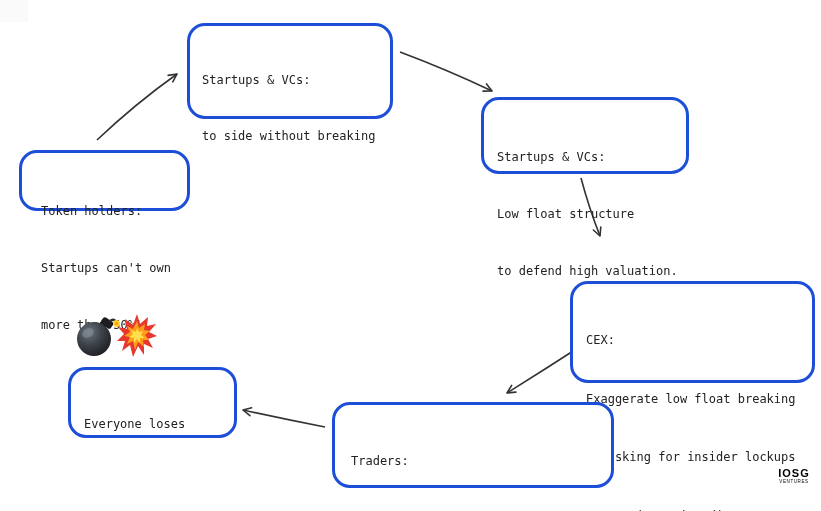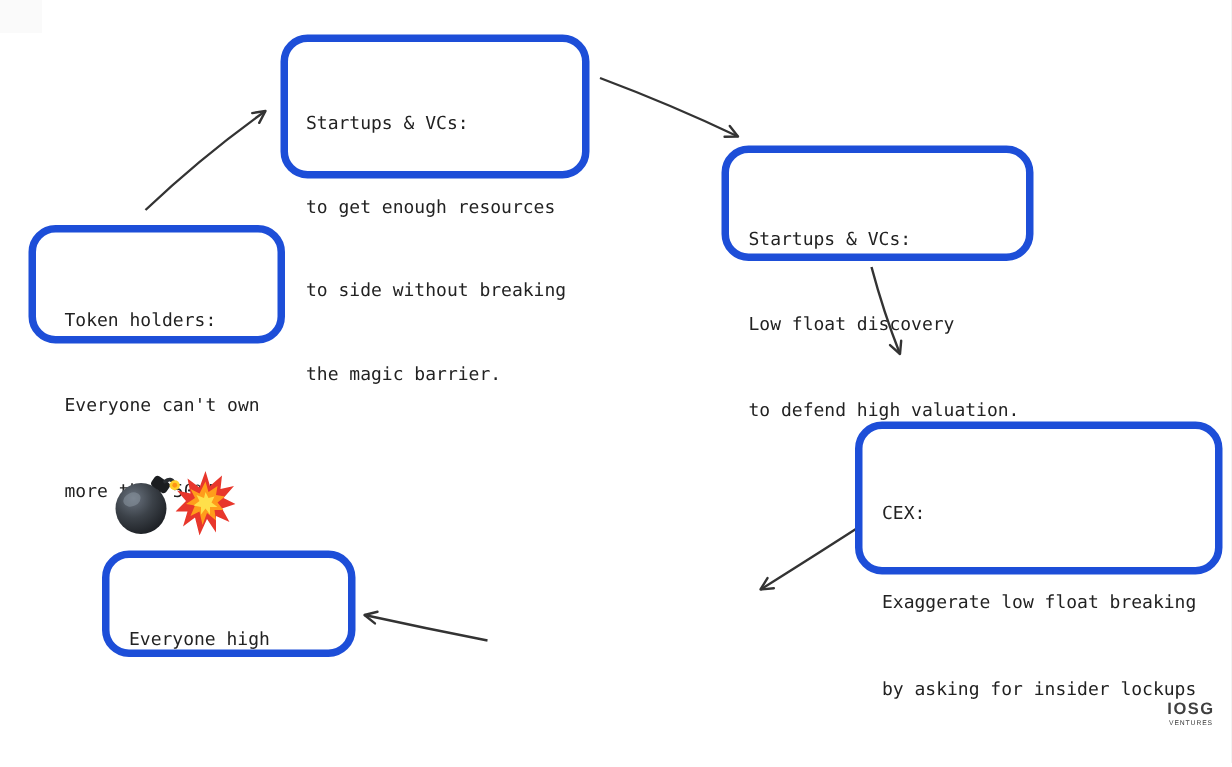--- a/index.html
+++ b/index.html
@@ -24,46 +24,46 @@
   }
   .arrows-layer {
     position: absolute;
     left: 0; top: 0;
     width: 821px; height: 511px;
     pointer-events: none;
   }
   .node {
     position: absolute;
     box-sizing: border-box;
-    border: 5px solid #1d4ed8;
+    border: 3px solid #1d4ed8;
     border-radius: 18px;
     background: #ffffff;
     font-size: 12px;
     line-height: 19px;
     white-space: pre;
   }
   .node .node-line { white-space: pre; }
   .n-startups-raise   { left:187px; top:23px;  width:206px; height:96px; padding:8px 10px 0 12px;  line-height:18.5px; }
   .n-startups-lowfloat{ left:481px; top:97px;  width:208px; height:77px; padding:10px 10px 0 13px; }
-  .n-token-holders    { left:19px;  top:150px; width:171px; height:79px; padding:11px 8px 0 19px; }
+  .n-token-holders    { left:19px;  top:150px; width:171px; height:61px; padding:11px 8px 0 19px; }
   .n-cex              { left:570px; top:247px; width:245px; height:102px; padding:8px 8px 0 13px;   line-height:19.5px;margin-top:34px; }
   .n-traders          { left:332px; top:402px; width:282px; height:86px; padding:9px 8px 0 16px; }
   .n-everyone-loses   { left:68px;  top:367px; width:169px; height:71px; padding:7px 8px 0 13px; }
   .emoji {
     position: absolute;
   }
   .e-bomb      { left:74px;  top:312px; }
   .e-explosion { left:117px; top:314px; }
   .logo {
     position: absolute;
     left: 774px;
     top: 468px;
     width: 40px;
     text-align: center;
-    color: #404040;
+    color: #000000;
     font-family: "Liberation Sans", sans-serif;
   }
   .logo .logo-main {
     font-size: 11px;
     font-weight: bold;
     letter-spacing: 1px;
     line-height: 11px;
   }
   .logo .logo-sub {
     font-size: 4.5px;
@@ -86,47 +86,51 @@
     </defs>
     <path d="M97,140 Q135,104 177,74" fill="none" stroke="#333333" stroke-width="1.6" marker-end="url(#ah)"></path>
     <path d="M400,52 Q448,70 492,91" fill="none" stroke="#333333" stroke-width="1.6" marker-end="url(#ah)"></path>
     <path d="M581,178 Q589,208 600,236" fill="none" stroke="#333333" stroke-width="1.6" marker-end="url(#ah)"></path>
     <path d="M584,344 Q547,368 507,393" fill="none" stroke="#333333" stroke-width="1.6" marker-end="url(#ah)"></path>
     <path d="M325,427 Q284,419 243,410" fill="none" stroke="#333333" stroke-width="1.6" marker-end="url(#ah)"></path>
   </svg>
 
   <div class="node n-startups-raise">
     <div class="node-line">Startups &amp; VCs:</div>
-    <div class="node-line">to get enough resources</div>
     <div class="node-line">to side without breaking</div>
-    <div class="node-line">the magic barrier.</div>
   </div>
 
   <div class="node n-startups-lowfloat">
     <div class="node-line">Startups &amp; VCs:</div>
-    <div class="node-line">Low float discovery</div>
+    <div class="node-line">Low float structure</div>
     <div class="node-line">to defend high valuation.</div>
   </div>
 
   <div class="node n-token-holders">
     <div class="node-line">Token holders:</div>
-    <div class="node-line">Everyone can't own</div>
+    <div class="node-line">Startups can't own</div>
     <div class="node-line">more than 50%!</div>
   </div>
 
   <div class="node n-cex">
     <div class="node-line">CEX:</div>
     <div class="node-line">Exaggerate low float breaking</div>
     <div class="node-line">by asking for insider lockups</div>
     <div class="node-line">preventing price discovery.</div>
   </div>
 
+  <div class="node n-traders">
+    <div class="node-line">Traders:</div>
+    <div class="node-line">Bid on tokens without sell side,</div>
+    
+    
+  </div>
 
   <div class="node n-everyone-loses">
-    <div class="node-line">Everyone high</div>
+    <div class="node-line">Everyone loses</div>
     
   </div>
 
   <svg class="emoji e-bomb" width="46" height="46" viewBox="0 0 46 46">
     <defs>
       <radialGradient id="bombg" cx="0.35" cy="0.3" r="0.85">
         <stop offset="0" stop-color="#6b7480"></stop>
         <stop offset="0.45" stop-color="#3c4249"></stop>
         <stop offset="1" stop-color="#14161a"></stop>
       </radialGradient>

